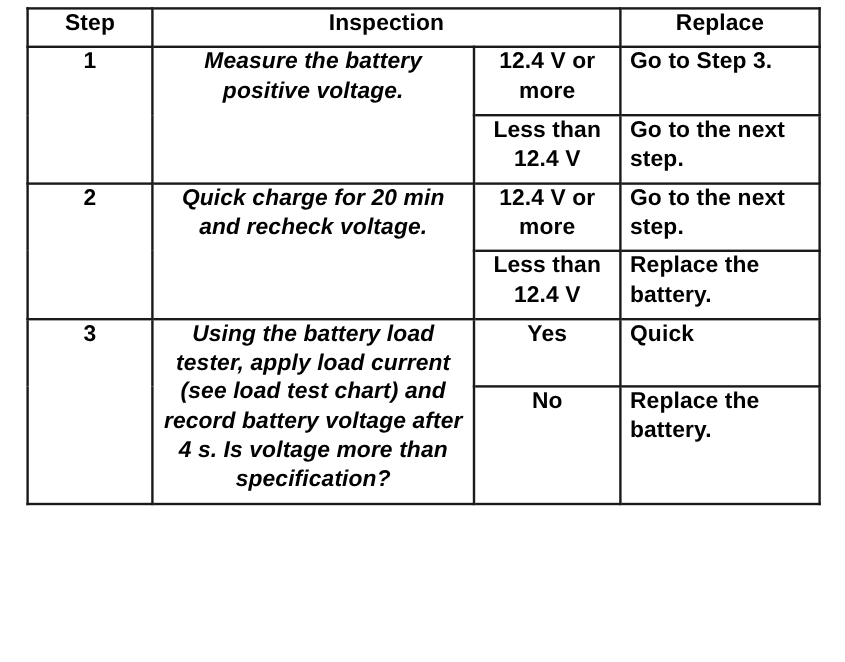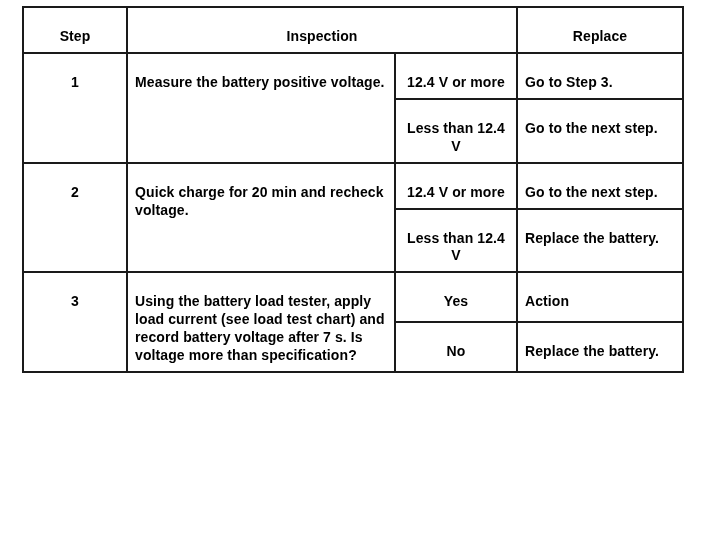--- a/index.html
+++ b/index.html
@@ -26,22 +26,22 @@
     top: 6px;
     width: 660px;
     border-collapse: collapse;
     table-layout: fixed;
     background: #ffffff;
   }
   table.inspection-table td,
   table.inspection-table th {
     border: 2px solid #1a1a1a;
     vertical-align: top;
-    padding: 20px 7px 6px 7px;
-    font-size: 14px;
+    padding: 0 7px 6px 7px;
+    font-size: 19px;
     line-height: 1.28;
     font-weight: bold;
     letter-spacing: 0.1px;
   }
   thead th {
     text-align: center;
     font-size: 21px;
     padding-top: 5px;
     padding-bottom: 7px;
   }
@@ -49,21 +49,22 @@
   .col-inspection { width: 268px; }
   .col-result { width: 122px; }
   .col-action { width: 166px; }
 
   td.step-cell {
     text-align: center;
     font-size: 20px;
     padding-top: 6px;
   }
   td.inspection-cell {
-    text-align: left;
+    text-align: center;
+    font-style: italic;
   }
   td.result-cell {
     text-align: center;
     margin-top: 48px;
   }
   td.action-cell {
     text-align: left;
     border-radius: 24px;
   }
 </style>
@@ -104,23 +105,23 @@
         <td class="result-cell">12.4 V or more</td>
         <td class="action-cell">Go to the next step.</td>
       </tr>
       <tr>
         <td class="result-cell">Less than 12.4 V</td>
         <td class="action-cell">Replace the battery.</td>
       </tr>
 
       <tr>
         <td class="step-cell" rowspan="2">3</td>
-        <td class="inspection-cell" rowspan="2">Using the battery load tester, apply load current (see load test chart) and record battery voltage after 7 s. Is voltage more than specification?</td>
+        <td class="inspection-cell" rowspan="2">Using the battery load tester, apply load current (see load test chart) and record battery voltage after 4 s. Is voltage more than specification?</td>
         <td class="result-cell">Yes</td>
-        <td class="action-cell">Action</td>
+        <td class="action-cell">Quick</td>
       </tr>
       <tr>
         <td class="result-cell">No</td>
         <td class="action-cell">Replace the battery.</td>
       </tr>
 
     </tbody>
   </table>
 </div>
 

